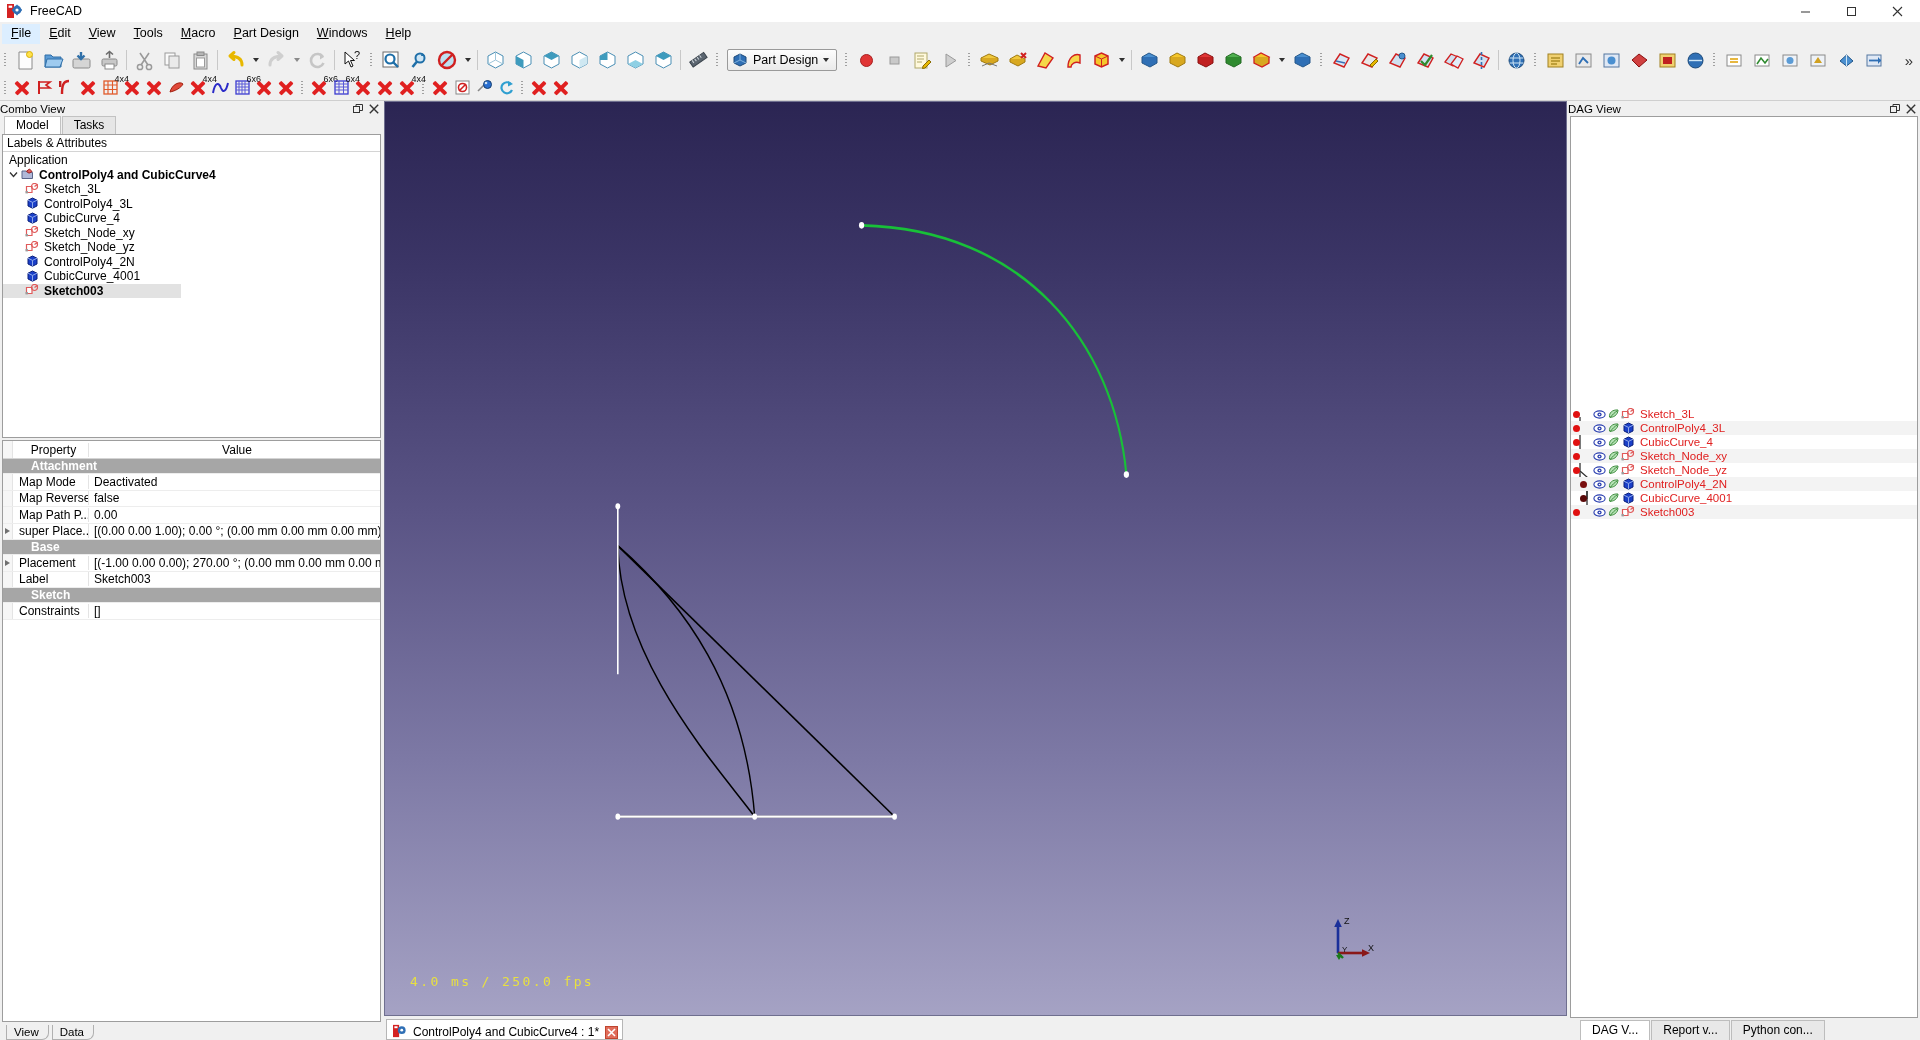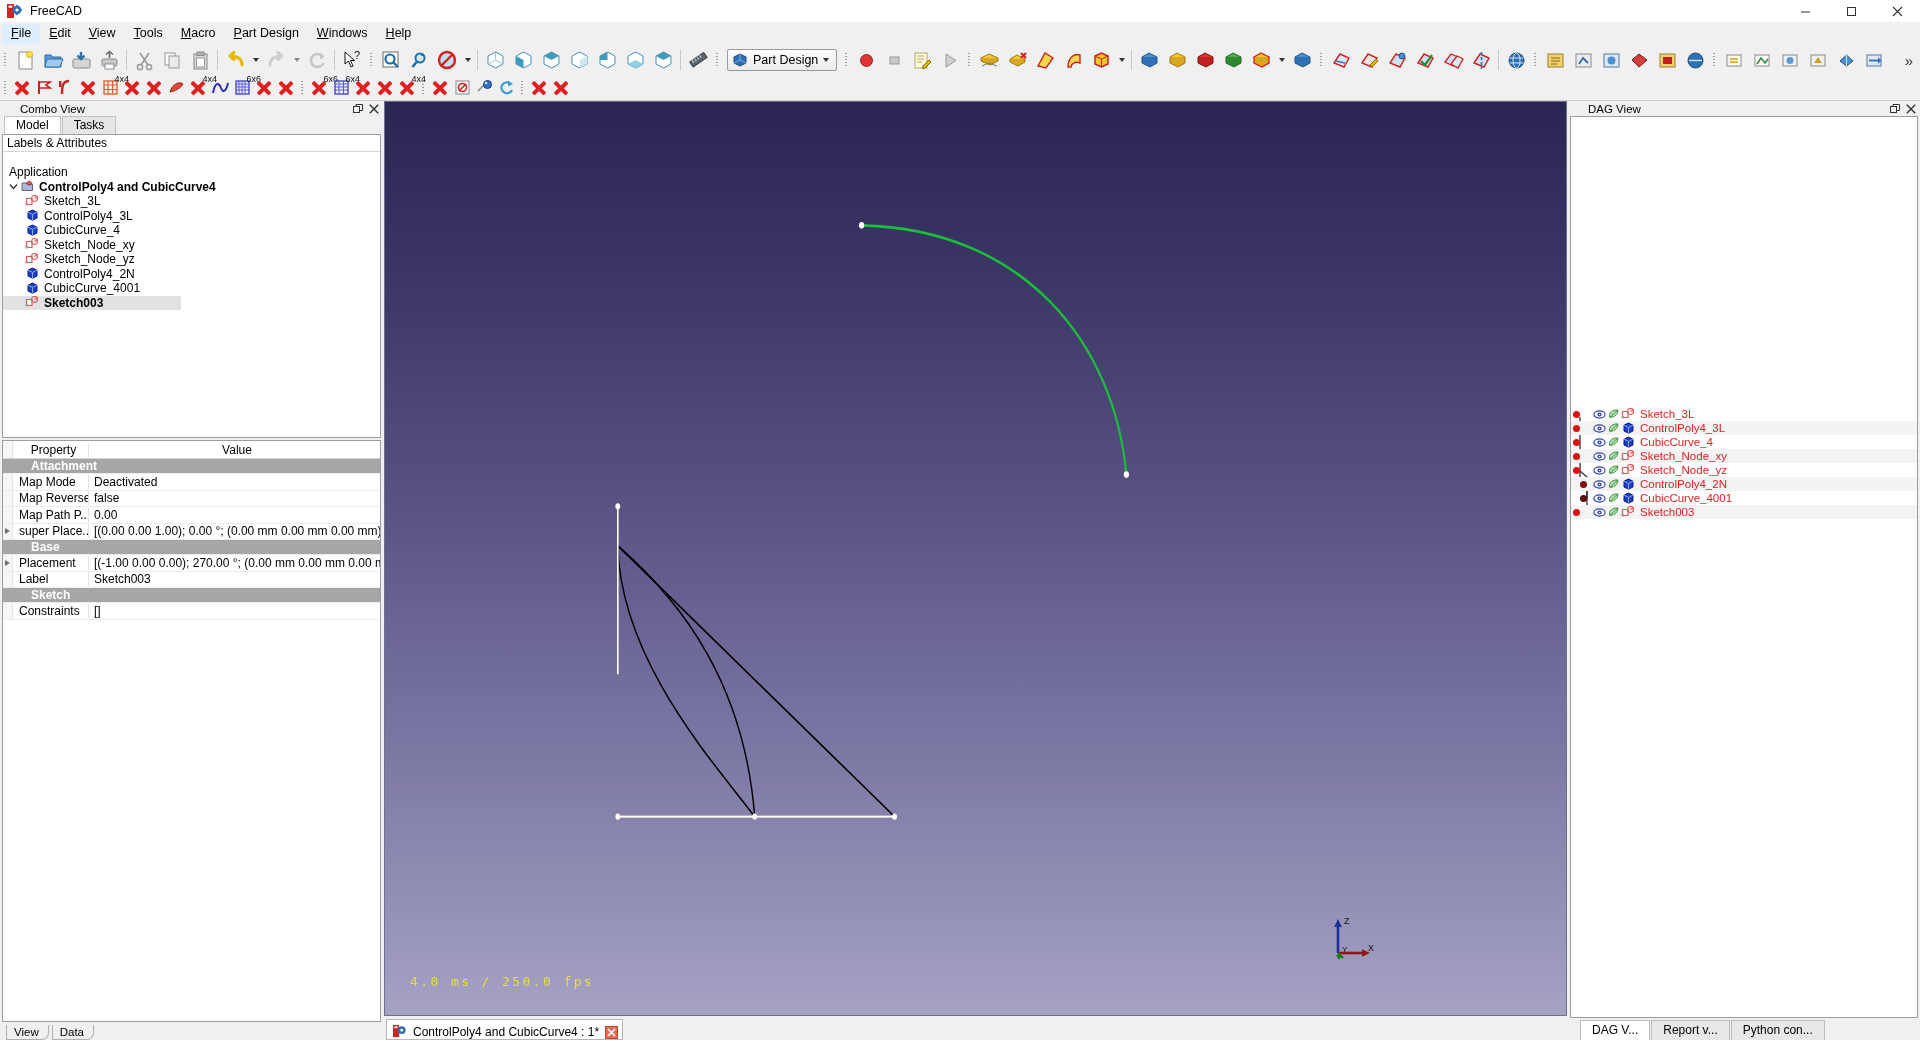--- a/index.html
+++ b/index.html
@@ -60,32 +60,32 @@
   .xico::before{ transform:translate(-50%,-50%) rotate(45deg);}
   .xico::after{ transform:translate(-50%,-50%) rotate(-45deg);}
   .supd { position:absolute; top:-1px; right:-8px; font-size:9px; color:#111; }
 
   
   .main { flex:1 1 auto; display:flex; min-height:0; background:#f0f0f0; }
 
   
   .dock-title {
     height:15px; display:flex; align-items:center; font-size:11.5px; color:#000;
-    padding-left:20px; background:#f0f0f0;
+    padding-left:0; background:#f0f0f0;
   }
   .dock-title .t { flex:1; }
   .dock-title .dbtn { width:13px; height:13px; display:flex; align-items:center; justify-content:center; margin-right:3px; }
 
   
   .leftpanel { width:383px; flex:0 0 383px; display:flex; flex-direction:column; background:#f0f0f0; }
   .combo-tabs { display:flex; height:18px; padding-left:4px; align-items:flex-end; }
   .ctab { padding:2px 11px 2px 11px; font-size:12px; border:1px solid #c2c2c2; border-bottom:none;
           background:#e6e6e6; margin-right:1px; line-height:13px;text-align:center; }
   .ctab.sel { background:#ffffff; }
-  .tree-box { flex:0 0 304px; border:1px solid #9d9d9d; background:#fff; margin:0 2px; display:flex; flex-direction:column; overflow:hidden;gap:12px;}
+  .tree-box { flex:0 0 304px; border:1px solid #9d9d9d; background:#fff; margin:0 2px; display:flex; flex-direction:column; overflow:hidden;}
   .tree-head { display:flex; height:17px; border-bottom:1px solid #d4d4d4; background:#fff; align-items:center; font-size:12px;}
   .tree-head .c1 { width:175px; padding-left:4px; }
   .tree-head .c2 { flex:1; border-left:1px solid #d4d4d4; padding-left:4px;}
   .tree-body { flex:1; overflow:hidden; padding-top:1px; }
   .trow { height:14.5px; display:flex; align-items:center; font-size:12px; padding-left:3px; }
   .trow .arrow { width:14px; display:flex; align-items:center; justify-content:center; }
   .trow .tico { width:15px; height:13px; margin-right:4px; position:relative; flex:0 0 15px;}
   .trow.sel { background:#e2e2e2; font-weight:bold; }
   .trow.app-root { font-weight:bold; }
   .indent1 { padding-left:22px; }

